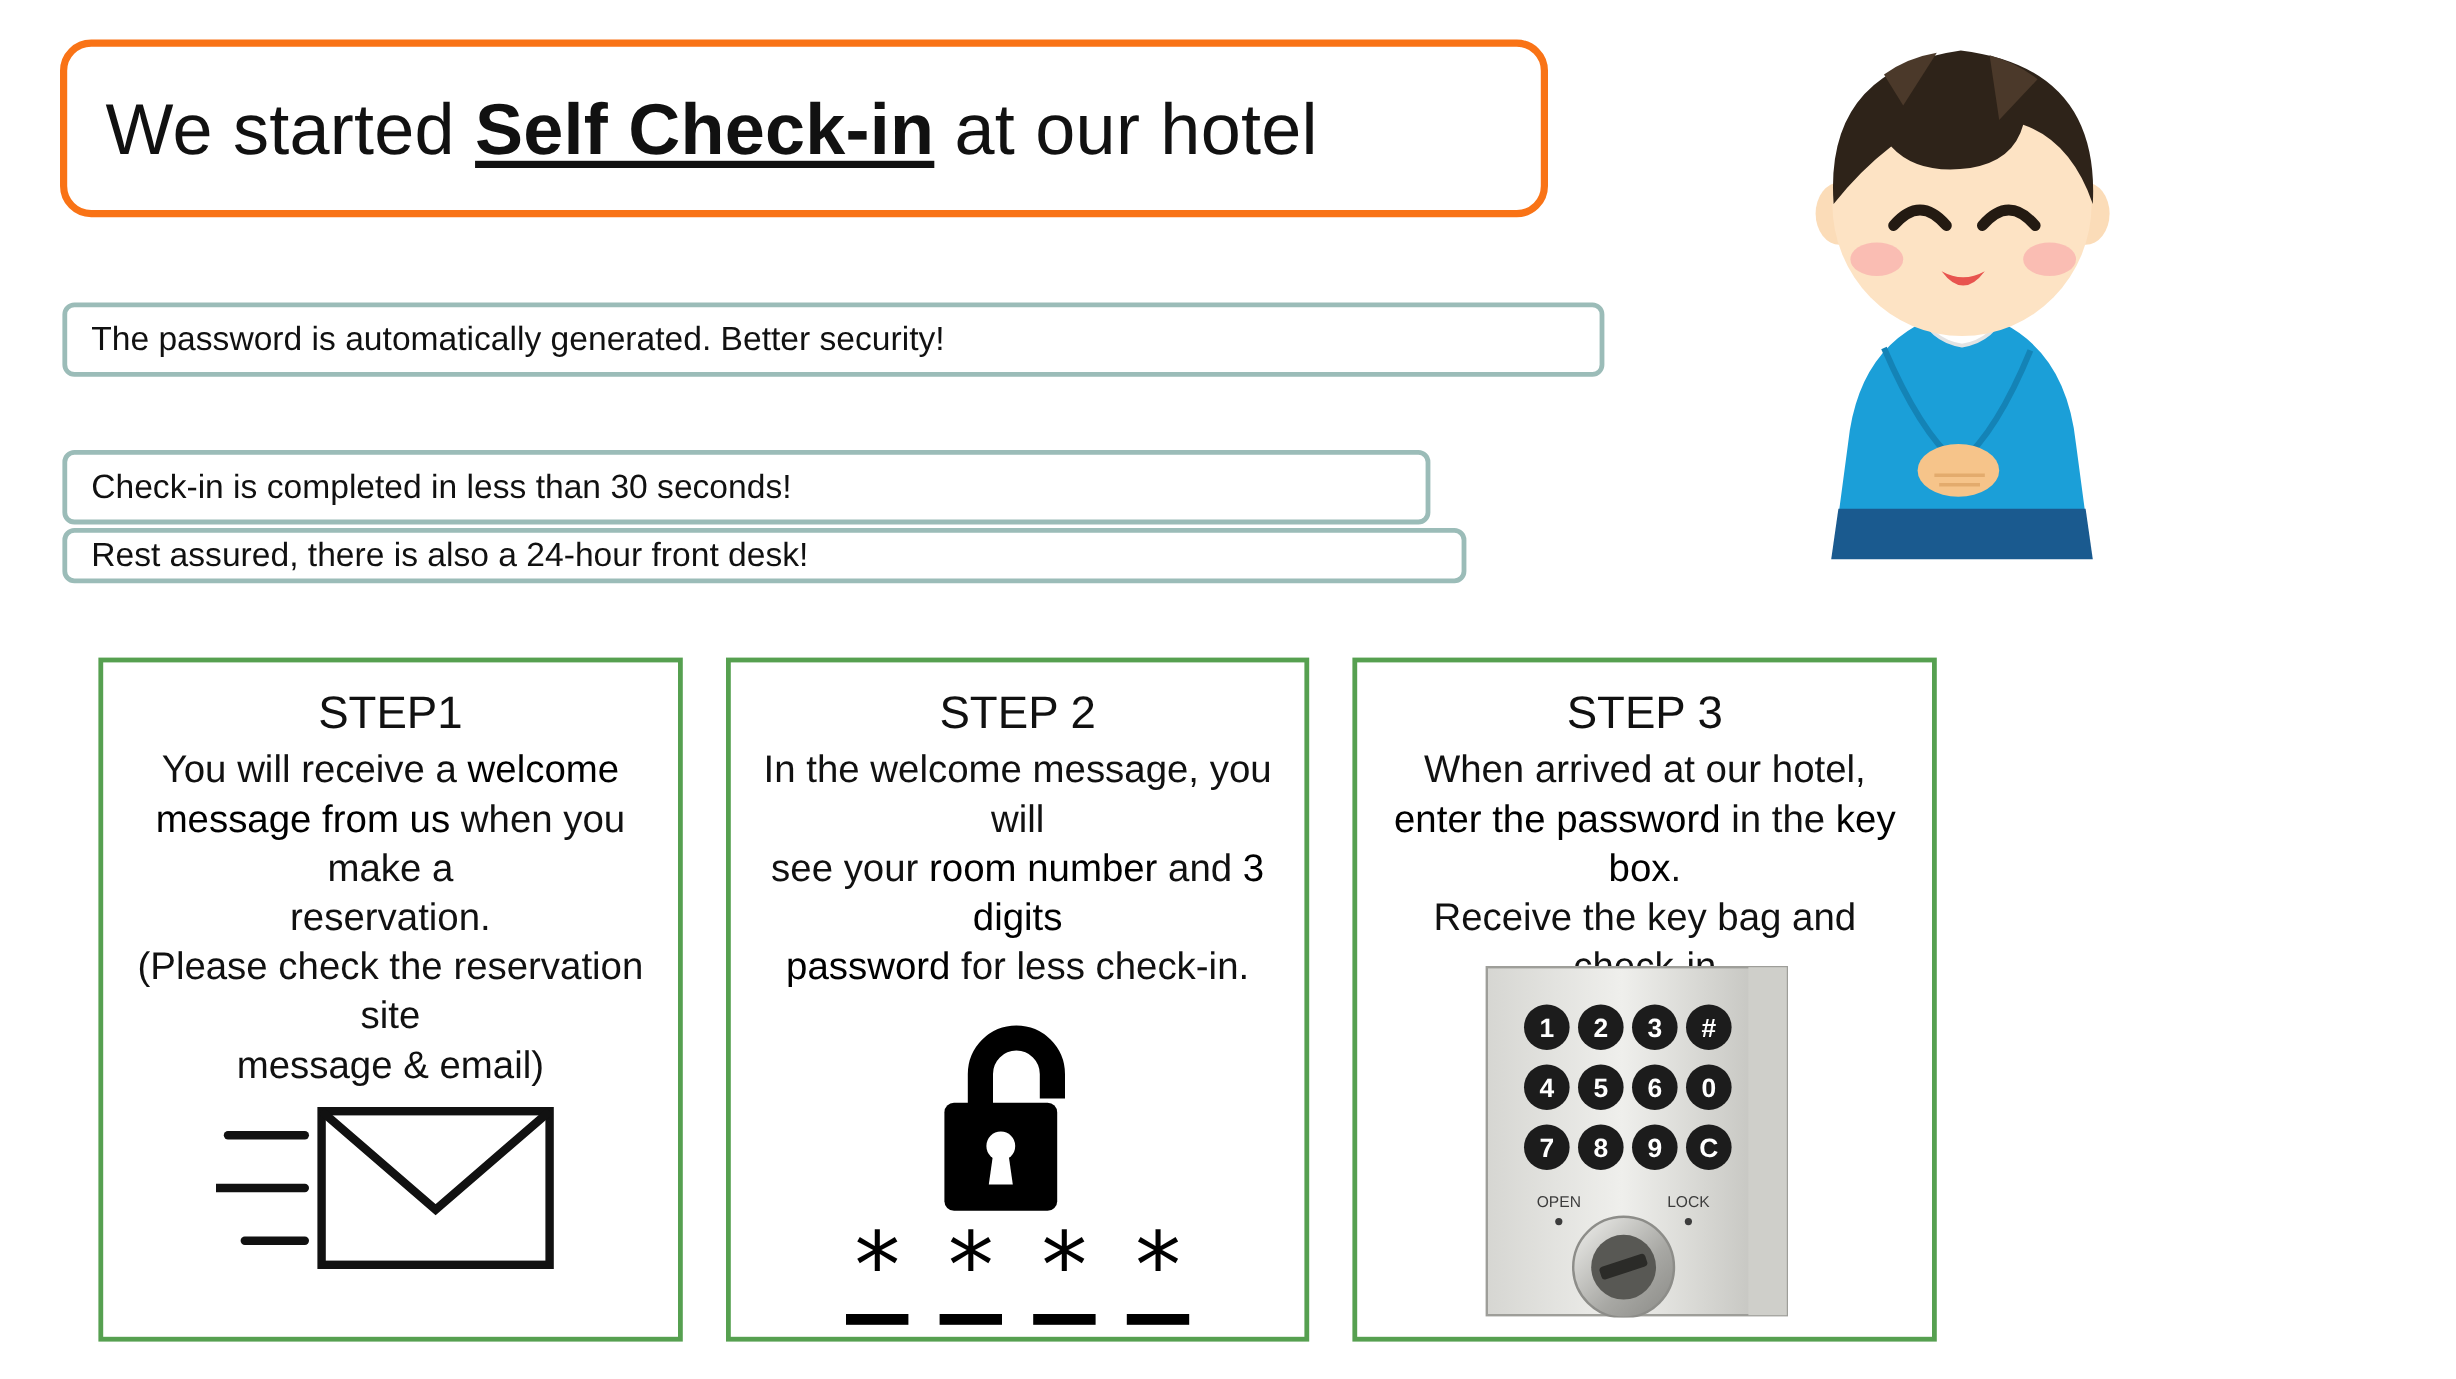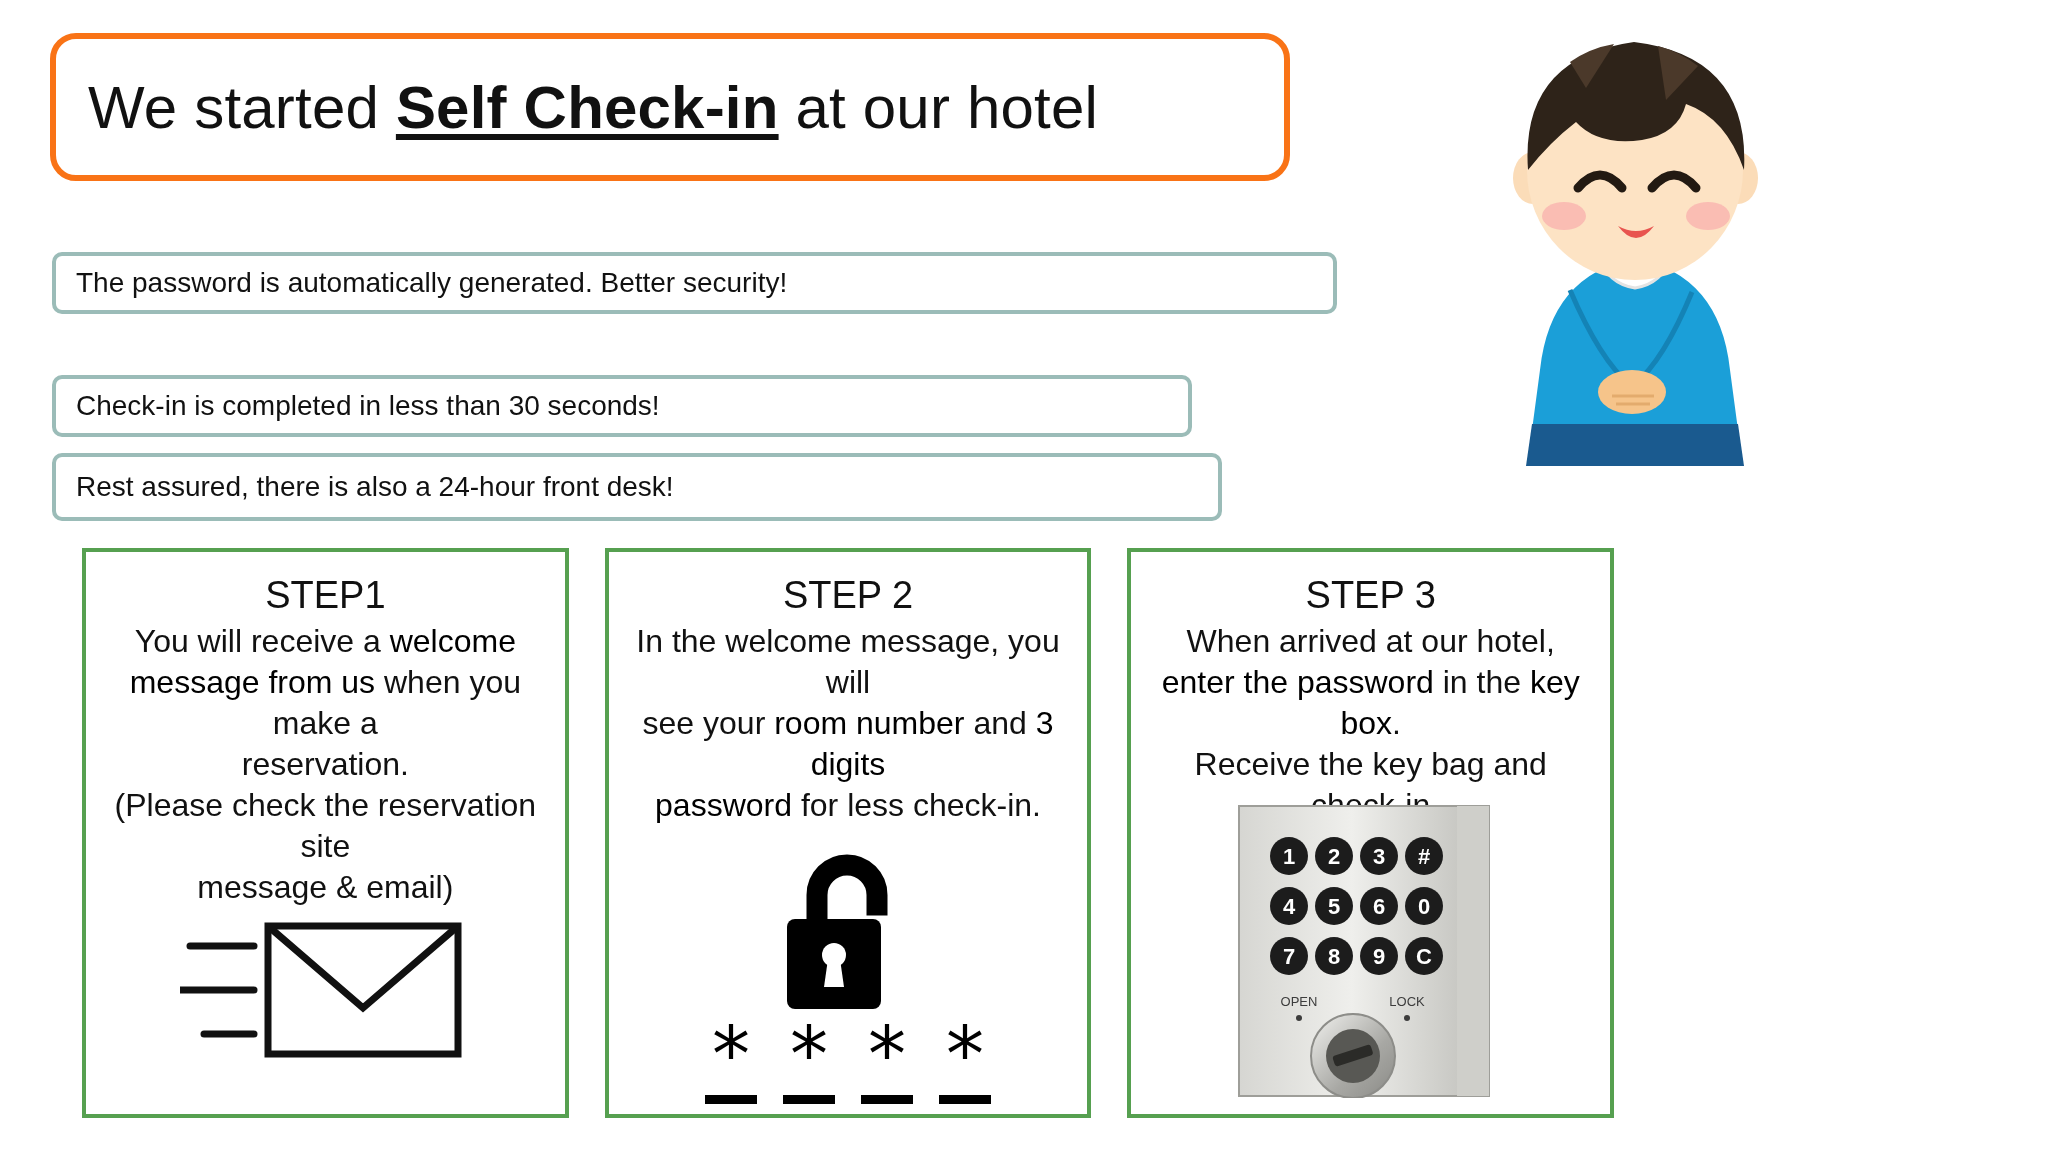--- a/index.html
+++ b/index.html
@@ -57,21 +57,21 @@
     display: flex;
     align-items: center;
     padding: 0 20px;
     font-size: 28px;
     color: #111;
     white-space: nowrap;
     background: #fff;
   }
   #bullet-0 { left: 52px; top: 252px; width: 1285px; height: 62px; }
   #bullet-1 { left: 52px; top: 343px; width: 1140px; height: 62px; margin-top: 32px; }
-  #bullet-2 { left: 52px; top: 453px; width: 1170px; height: 68px; text-align: right; }
+  #bullet-2 { left: 52px; top: 440px; width: 1170px; height: 46px; text-align: right; }
 
   
   .illustration {
     position: absolute;
     left: 1420px;
     top: 20px;
     width: 420px;
     height: 480px;
   }
 

